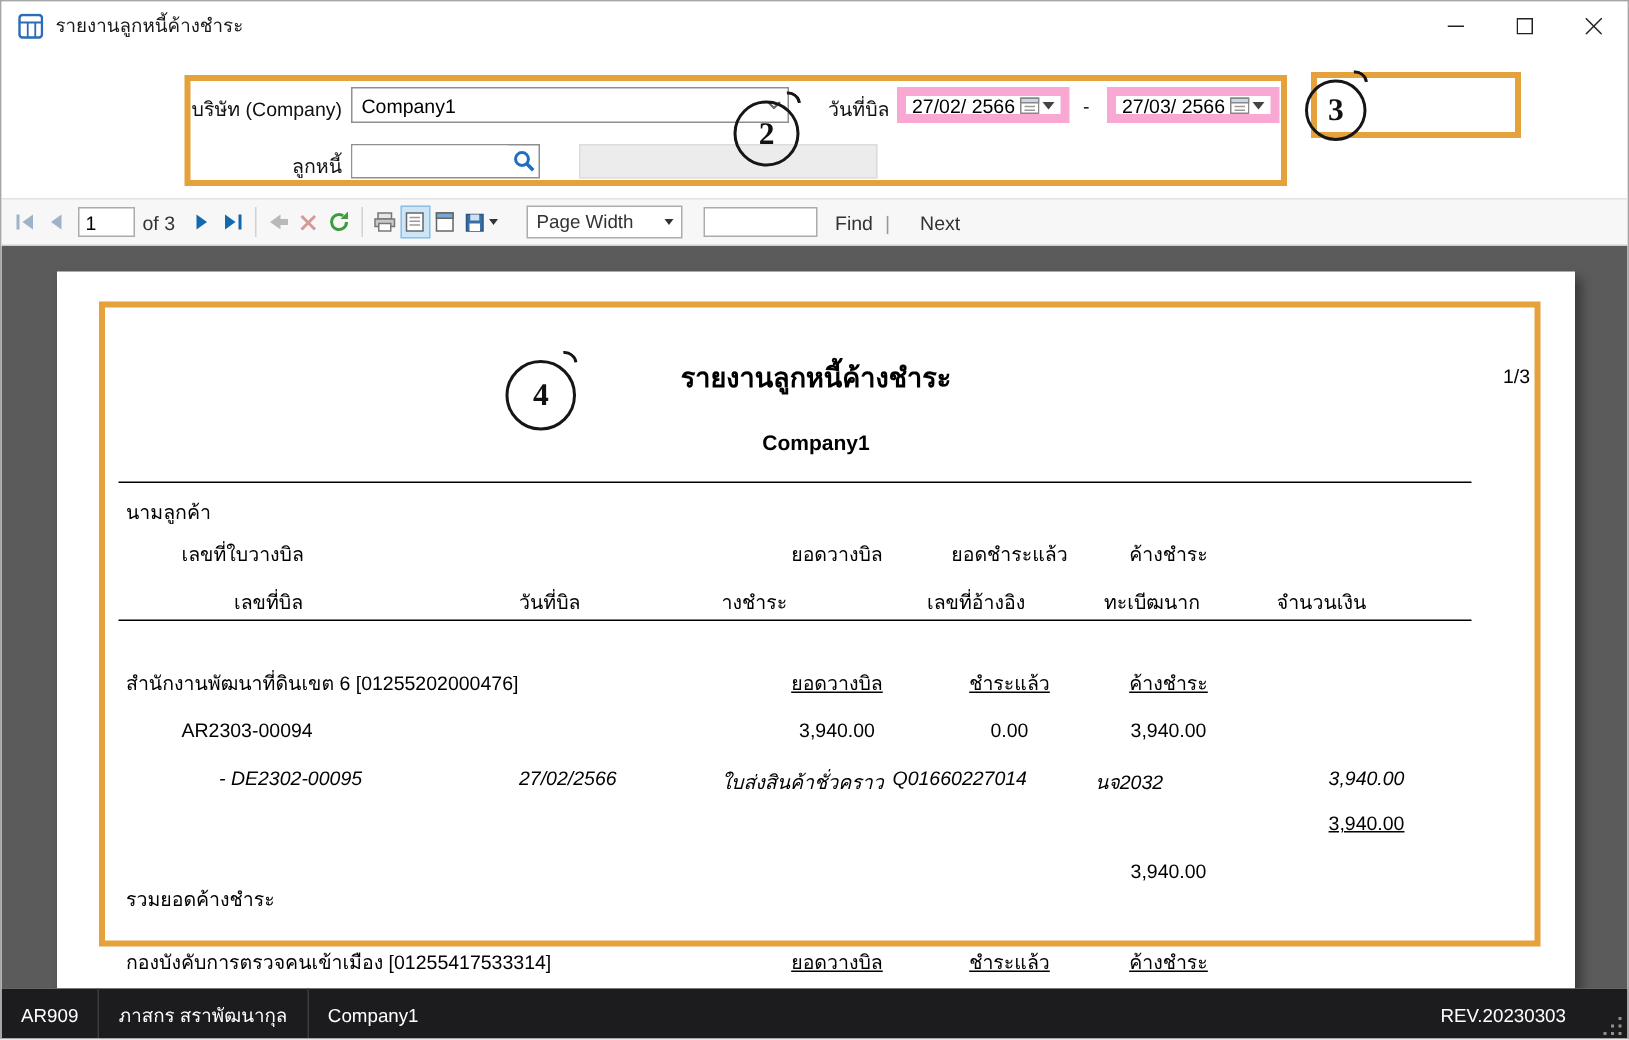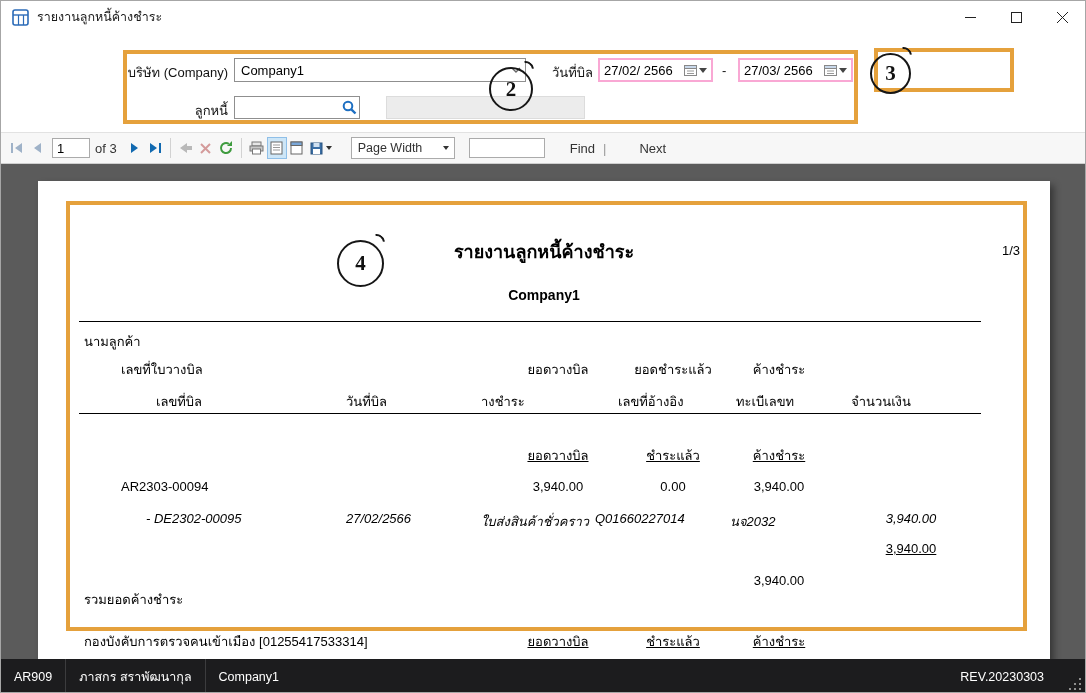--- a/index.html
+++ b/index.html
@@ -15,21 +15,21 @@
 
   
   .form-area { position:absolute; left:0; top:32px; right:0; height:99px; background:#fff; }
   .lbl { position:absolute; font-size:13px; color:#111; white-space:nowrap; }
   .company-label { left:50px; top:29px; width:177px; text-align:right; }
   .date-label { left:538px; top:29px; width:54px; text-align:right; }
   .debtor-label { left:150px; top:67px; width:77px; text-align:right; }
   .combo { position:absolute; left:233px; top:25px; width:292px; height:24px; border:1px solid #8f8f8f; background:#fff; display:flex; align-items:center; font-size:13px; }
   .combo .val { flex:1; padding-left:6px; }
   .combo .arrow { width:18px; display:flex; align-items:center; justify-content:center; }
-  .datepicker { position:absolute; top:25px; width:115px; height:24px; border:2px solid #f9a8d4; background:#fff; display:flex; align-items:center; font-size:13px; }
+  .datepicker { position:absolute; top:25px; width:115px; height:24px; border:6px solid #f9a8d4; background:#fff; display:flex; align-items:center; font-size:13px; }
   .dp-from { left:597px; } .dp-to { left:737px; }
   .datepicker .val { flex:1; padding-left:4px; white-space:nowrap; }
   .cal-icon { width:16px; display:flex; align-items:center; justify-content:center; }
   .dd-arrow { width:0; height:0; border-left:4px solid transparent; border-right:4px solid transparent; border-top:5px solid #444; margin:0 4px 0 1px; }
   .date-dash { position:absolute; left:721px; top:30px; font-size:13px; }
   .searchbox { position:absolute; left:233px; top:63px; width:126px; height:23px; border:1px solid #8f8f8f; background:#fff; display:flex; align-items:center; }
   .searchbox input { flex:1; border:0; outline:none; min-width:0; height:100%; font-size:13px; padding-left:4px; }
   .search-icon { width:20px; display:flex; align-items:center; justify-content:center; }
   .disabled-field { position:absolute; left:385px; top:63px; width:199px; height:23px; background:#ececec; border:1px solid #dcdcdc; }
   .show-report { position:absolute; left:905px; top:21px; width:101px; height:32px; background:#fff; border:1px solid #0f6cbd; border-radius:4px; font-size:13px; color:#111; cursor:default; }
@@ -37,21 +37,21 @@
   
   .toolbar { position:absolute; left:0; top:131px; right:0; height:32px; background:#f7f7f7; border-top:1px solid #e2e2e2; border-bottom:1px solid #cfcfcf; display:flex; align-items:center; padding-left:6px; font-size:13px; color:#333; }
   .tbtn { width:20px; height:22px; display:flex; align-items:center; justify-content:center; background:transparent; border:1px solid transparent; cursor:default; }
   .tbtn.pressed { background:#cde6f7; border:1px solid #8fbfe8; }
   .page-input { width:38px; height:20px; border:1px solid #ababab; font-size:13px; text-align:left; padding-left:4px; margin:0 5px; }
   .of-label { margin-right:8px; white-space:nowrap; }
   .tsep { width:1px; height:20px; background:#d2d2d2; margin:0 5px; }
   .zoom-combo { margin-left:16px; width:104px; height:22px; border:1px solid #ababab; background:#fff; display:flex; align-items:center; font-size:12.5px; }
   .zoom-combo .val { flex:1; padding-left:6px; white-space:nowrap; }
   .find-input { margin-left:14px; width:76px; height:20px; border:1px solid #ababab; font-size:13px; padding-left:4px; }
-  .find-link { margin-left:25px; color:#333; cursor:default; }
+  .find-link { margin-left:12px; color:#333; cursor:default; }
   .pipe { margin:0 8px; color:#999; }
   .caret-down { width:0; height:0; border-left:3.5px solid transparent; border-right:3.5px solid transparent; border-top:4px solid #333; margin-left:3px; }
 
   
   .viewport { position:absolute; left:0; top:163px; right:0; height:495px; background:#5b5b5b; overflow:hidden; }
   .rpage { position:absolute; left:37px; top:17px; width:1012px; height:880px; background:#fff; box-shadow:4px 4px 7px rgba(0,0,0,.4); }
   .r { position:absolute; font-size:13px; color:#000; white-space:nowrap; }
   .rb { font-weight:normal; }
   .ri { font-style:italic; }
   .cR { width:130px; text-align:center; }
@@ -261,24 +261,25 @@
 
       <div class="r rb" style="left:83px;top:178px">เลขที่ใบวางบิล</div>
       <div class="r rb cR" style="left:455px;top:178px">ยอดวางบิล</div>
       <div class="r rb cR" style="left:570px;top:178px">ยอดชำระแล้ว</div>
       <div class="r rb cR" style="left:676px;top:178px">ค้างชำระ</div>
 
       <div class="r rb" style="left:118px;top:210px">เลขที่บิล</div>
       <div class="r rb" style="left:308px;top:210px">วันที่บิล</div>
       <div class="r rb" style="left:443px;top:210px">างชำระ</div>
       <div class="r rb" style="left:580px;top:210px">เลขที่อ้างอิง</div>
-      <div class="r rb" style="left:698px;top:210px">ทะเบีเลขท</div>
+      <div class="r rb" style="left:698px;top:210px">ทะเบีฒนาก</div>
       <div class="r rb cR" style="left:778px;top:210px">จำนวนเงิน</div>
       <div class="hrline" style="top:232px"></div>
 
+      <div class="r rb" style="left:46px;top:264px">สำนักงานพัฒนาที่ดินเขต 6 [01255202000476]</div>
       <div class="r rb cR und" style="left:455px;top:264px">ยอดวางบิล</div>
       <div class="r rb cR und" style="left:570px;top:264px">ชำระแล้ว</div>
       <div class="r rb cR und" style="left:676px;top:264px">ค้างชำระ</div>
 
       <div class="r rb" style="left:83px;top:298px">AR2303-00094</div>
       <div class="r rb cR" style="left:455px;top:298px">3,940.00</div>
       <div class="r rb cR" style="left:570px;top:298px">0.00</div>
       <div class="r rb cR" style="left:676px;top:298px">3,940.00</div>
 
       <div class="r ri" style="left:108px;top:330px">-  DE2302-00095</div>

